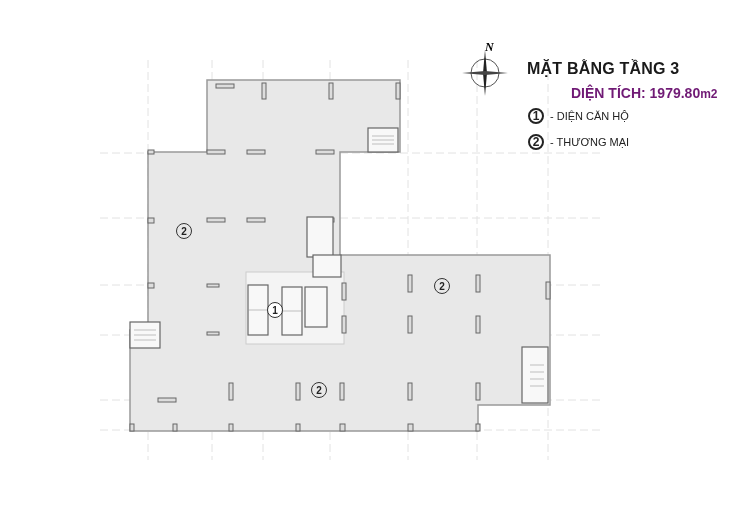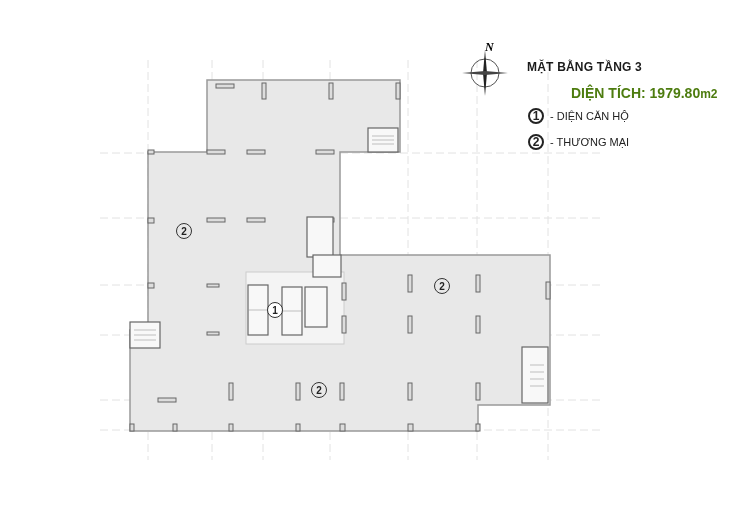--- a/index.html
+++ b/index.html
@@ -1,19 +1,19 @@
 <!DOCTYPE html>
 <html><head>
 <meta charset="utf-8">
 <style>
   html,body{margin:0;padding:0;background:#fff;}
   body{width:750px;height:525px;position:relative;overflow:hidden;font-family:"Liberation Sans",sans-serif;}
   .plan{position:absolute;left:0;top:0;width:750px;height:525px;}
-  .title{position:absolute;left:527px;top:60px;font-size:12px;font-weight:bold;color:#1a1a1a;letter-spacing:0.2px;}
-  .area{position:absolute;left:527px;top:85px;font-size:14px;font-weight:bold;color:#4d7c0f;padding-left:44px;}
+  .title{position:absolute;left:527px;top:60px;font-size:16px;font-weight:bold;color:#1a1a1a;letter-spacing:0.2px;}
+  .area{position:absolute;left:527px;top:85px;font-size:14px;font-weight:bold;color:#701a75;padding-left:44px;}
   .area .unit{font-size:12px;}
   .legend-item{position:absolute;left:528px;display:flex;align-items:center;font-size:11px;color:#222;}
   .legend-item .num{width:16px;height:16px;border:2px solid #222;border-radius:50%;display:flex;align-items:center;justify-content:center;font-size:12px;font-weight:bold;margin-right:6px;box-sizing:border-box;}
   .compass{position:absolute;left:460px;top:48px;}
 </style>
 </head>
 <body>
 
 <svg class="plan" viewBox="0 0 750 525" width="750" height="525">
 

